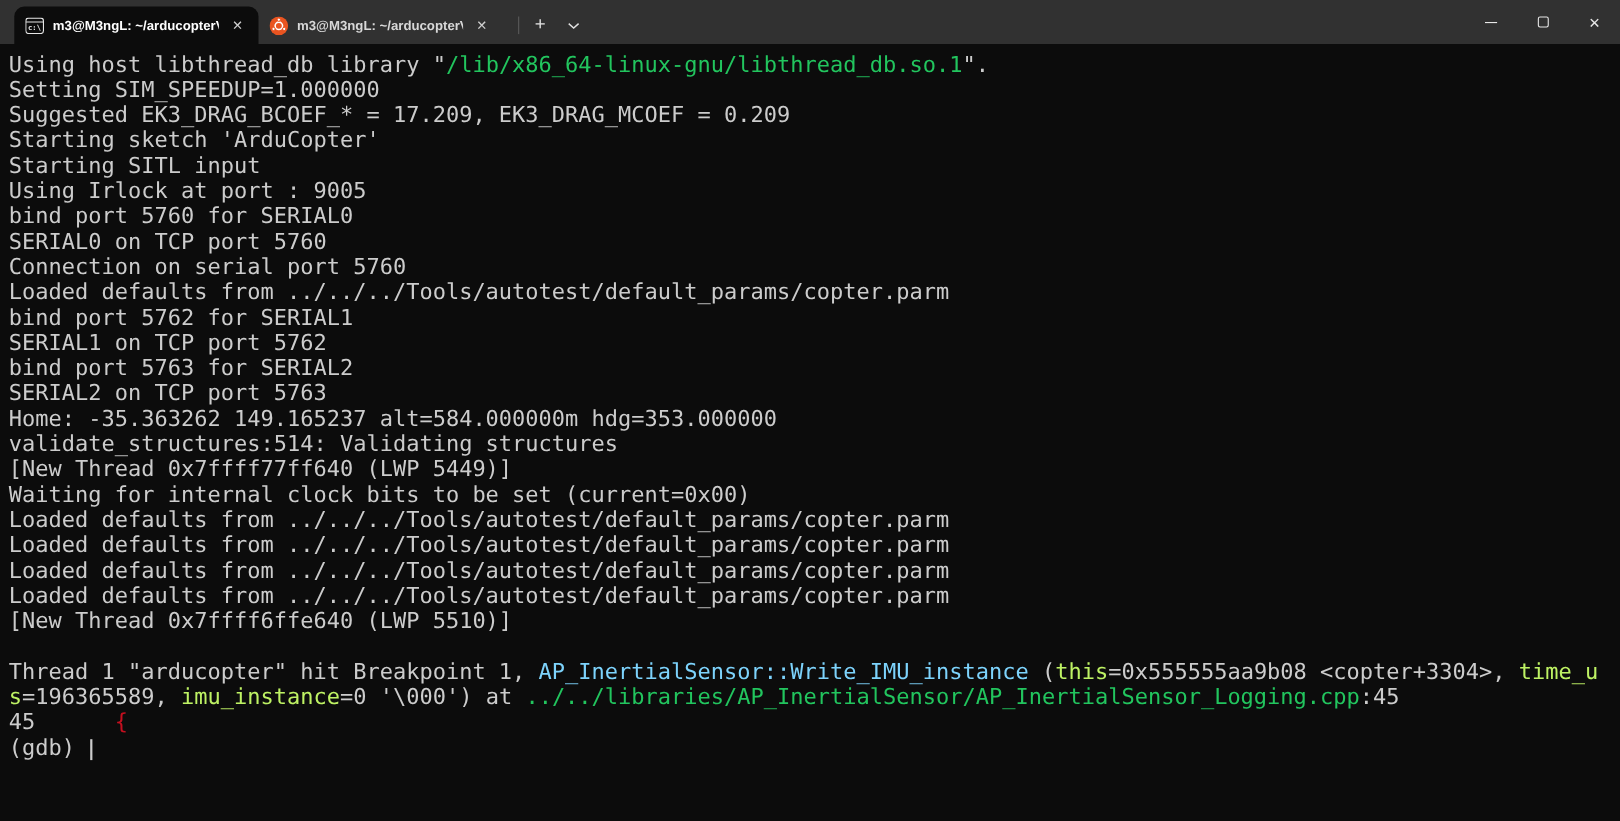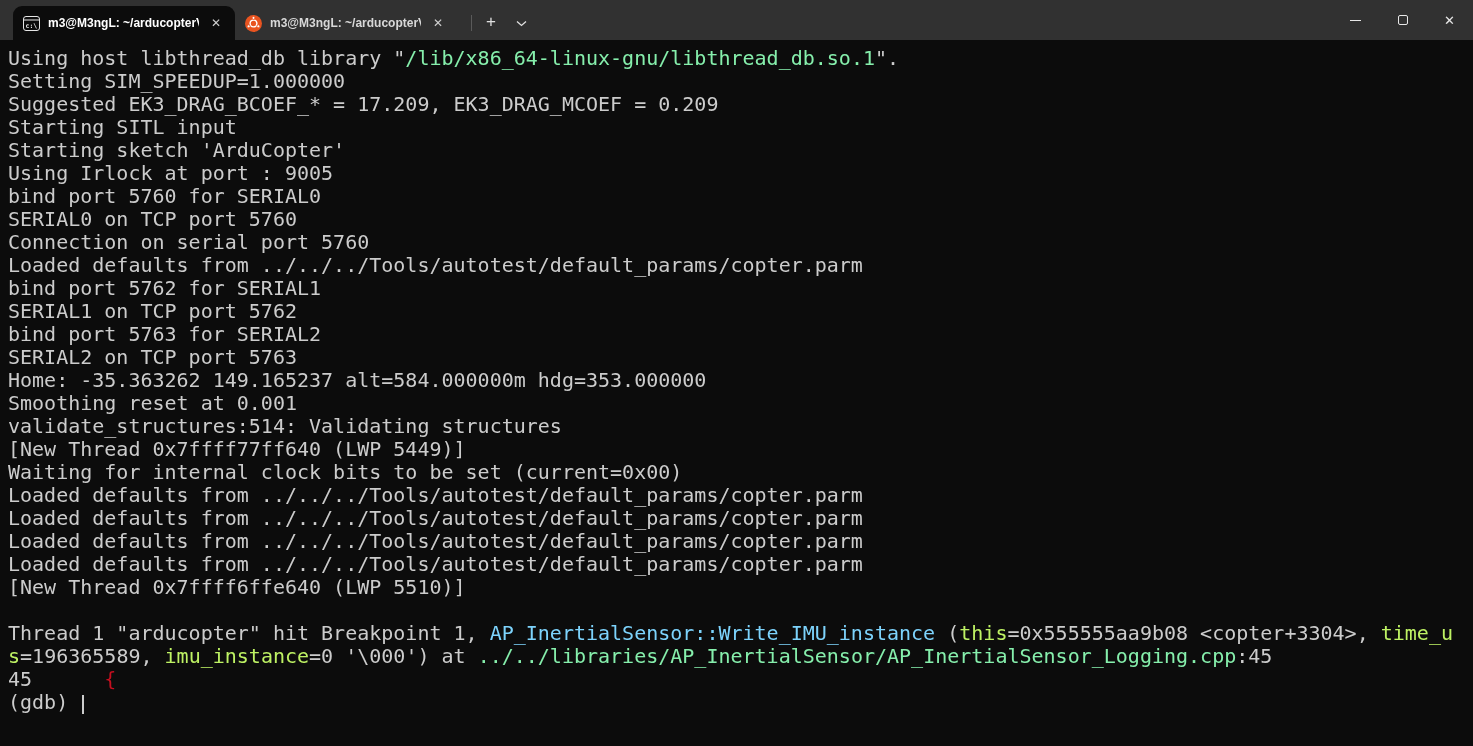--- a/index.html
+++ b/index.html
@@ -64,21 +64,21 @@
     flex: 1 1 auto;
     background: #0c0c0c;
     padding: 7px 8px 0 8px;
     font-family: "DejaVu Sans Mono", "Liberation Mono", monospace;
     font-size: 20px;
     line-height: 23px;
     cursor: text;
   }
   .term-line { white-space: pre; height: 23px; }
   .c-fg     { color: #cccccc; }
-  .c-green  { color: #86efac; }
+  .c-green  { color: #22c55e; }
   .c-yellow { color: #7dd3fc; }
   .c-blue   { color: #bef264; }
   .c-red    { color: #c50f1f; }
   .cursor {
     display: inline-block;
     width: 2px; height: 19px;
     background: #cccccc;
     vertical-align: text-bottom;
     margin-left: 2px;
   }
@@ -142,33 +142,32 @@
       <div class="win-btn">
         <span class="glyph-close">✕</span>
       </div>
     </div>
   </div>
 
   <div class="terminal">
       <div class="term-line"><span class="c-fg">Using host libthread_db library "</span><span class="c-green">/lib/x86_64-linux-gnu/libthread_db.so.1</span><span class="c-fg">".</span></div>
       <div class="term-line"><span class="c-fg">Setting SIM_SPEEDUP=1.000000</span></div>
       <div class="term-line"><span class="c-fg">Suggested EK3_DRAG_BCOEF_* = 17.209, EK3_DRAG_MCOEF = 0.209</span></div>
+      <div class="term-line"><span class="c-fg">Starting sketch 'ArduCopter'</span></div>
       <div class="term-line"><span class="c-fg">Starting SITL input</span></div>
-      <div class="term-line"><span class="c-fg">Starting sketch 'ArduCopter'</span></div>
       <div class="term-line"><span class="c-fg">Using Irlock at port : 9005</span></div>
       <div class="term-line"><span class="c-fg">bind port 5760 for SERIAL0</span></div>
       <div class="term-line"><span class="c-fg">SERIAL0 on TCP port 5760</span></div>
       <div class="term-line"><span class="c-fg">Connection on serial port 5760</span></div>
       <div class="term-line"><span class="c-fg">Loaded defaults from ../../../Tools/autotest/default_params/copter.parm</span></div>
       <div class="term-line"><span class="c-fg">bind port 5762 for SERIAL1</span></div>
       <div class="term-line"><span class="c-fg">SERIAL1 on TCP port 5762</span></div>
       <div class="term-line"><span class="c-fg">bind port 5763 for SERIAL2</span></div>
       <div class="term-line"><span class="c-fg">SERIAL2 on TCP port 5763</span></div>
       <div class="term-line"><span class="c-fg">Home: -35.363262 149.165237 alt=584.000000m hdg=353.000000</span></div>
-      <div class="term-line"><span class="c-fg">Smoothing reset at 0.001</span></div>
       <div class="term-line"><span class="c-fg">validate_structures:514: Validating structures</span></div>
       <div class="term-line"><span class="c-fg">[New Thread 0x7ffff77ff640 (LWP 5449)]</span></div>
       <div class="term-line"><span class="c-fg">Waiting for internal clock bits to be set (current=0x00)</span></div>
       <div class="term-line"><span class="c-fg">Loaded defaults from ../../../Tools/autotest/default_params/copter.parm</span></div>
       <div class="term-line"><span class="c-fg">Loaded defaults from ../../../Tools/autotest/default_params/copter.parm</span></div>
       <div class="term-line"><span class="c-fg">Loaded defaults from ../../../Tools/autotest/default_params/copter.parm</span></div>
       <div class="term-line"><span class="c-fg">Loaded defaults from ../../../Tools/autotest/default_params/copter.parm</span></div>
       <div class="term-line"><span class="c-fg">[New Thread 0x7ffff6ffe640 (LWP 5510)]</span></div>
       <div class="term-line"> </div>
       <div class="term-line"><span class="c-fg">Thread 1 "arducopter" hit Breakpoint 1, </span><span class="c-yellow">AP_InertialSensor::Write_IMU_instance</span><span class="c-fg"> (</span><span class="c-blue">this</span><span class="c-fg">=0x555555aa9b08 &lt;copter+3304&gt;, </span><span class="c-blue">time_u</span></div>

